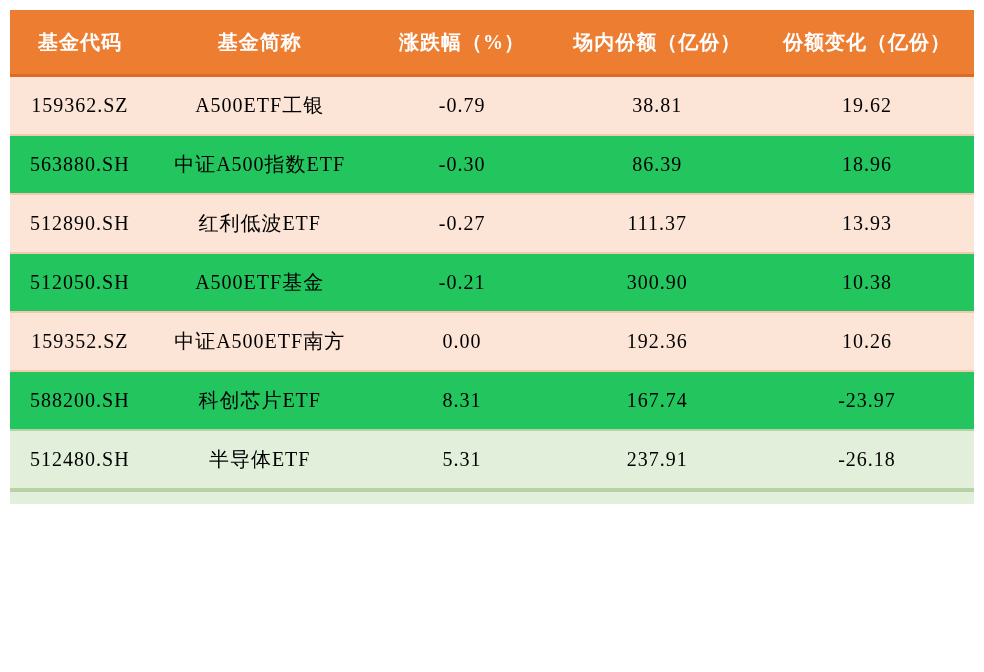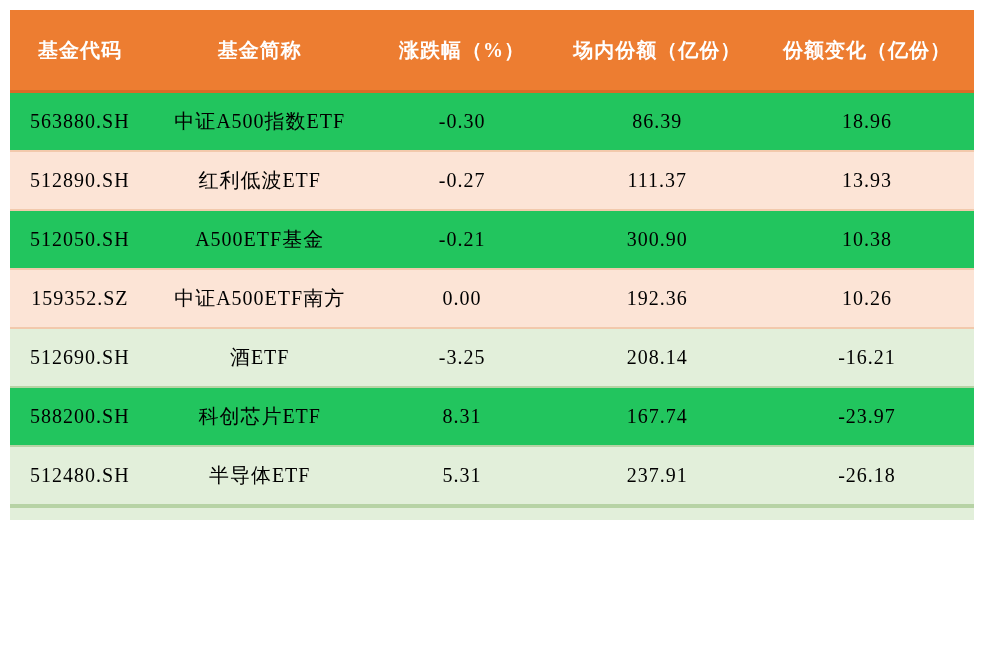--- a/index.html
+++ b/index.html
@@ -29,21 +29,21 @@
   col.c5 { width: 22.2%; }
   th {
     height: 56px;
     background: #ED7D31;
     color: #FFFFFF;
     font-weight: bold;
     font-size: 20px;
     text-align: center;
     letter-spacing: 1px;
     border-bottom: 3px solid #DB6B27;
-    padding: 12px;
+    padding: 4px;
   }
   td {
     height: 57px;
     text-align: center;
     vertical-align: middle;
     font-size: 20px;
     color: #000000;
     padding: 0;
     letter-spacing: 1px;
   }
@@ -79,20 +79,27 @@
     <thead>
       <tr>
           <th>基金代码</th>
           <th>基金简称</th>
           <th>涨跌幅（%）</th>
           <th>场内份额（亿份）</th>
           <th>份额变化（亿份）</th>
         </tr>
     </thead>
     <tbody>
+        <tr class="peach">
+          <td>159362.SZ</td>
+          <td>A500ETF工银</td>
+          <td>-0.79</td>
+          <td>38.81</td>
+          <td>19.62</td>
+        </tr>
         <tr class="white">
           <td>563880.SH</td>
           <td>中证A500指数ETF</td>
           <td>-0.30</td>
           <td>86.39</td>
           <td>18.96</td>
         </tr>
         <tr class="peach">
           <td>512890.SH</td>
           <td>红利低波ETF</td>
@@ -107,27 +114,20 @@
           <td>300.90</td>
           <td>10.38</td>
         </tr>
         <tr class="peach">
           <td>159352.SZ</td>
           <td>中证A500ETF南方</td>
           <td>0.00</td>
           <td>192.36</td>
           <td>10.26</td>
         </tr>
-        <tr class="green">
-          <td>512690.SH</td>
-          <td>酒ETF</td>
-          <td>-3.25</td>
-          <td>208.14</td>
-          <td>-16.21</td>
-        </tr>
         <tr class="white">
           <td>588200.SH</td>
           <td>科创芯片ETF</td>
           <td>8.31</td>
           <td>167.74</td>
           <td>-23.97</td>
         </tr>
         <tr class="green">
           <td>512480.SH</td>
           <td>半导体ETF</td>

